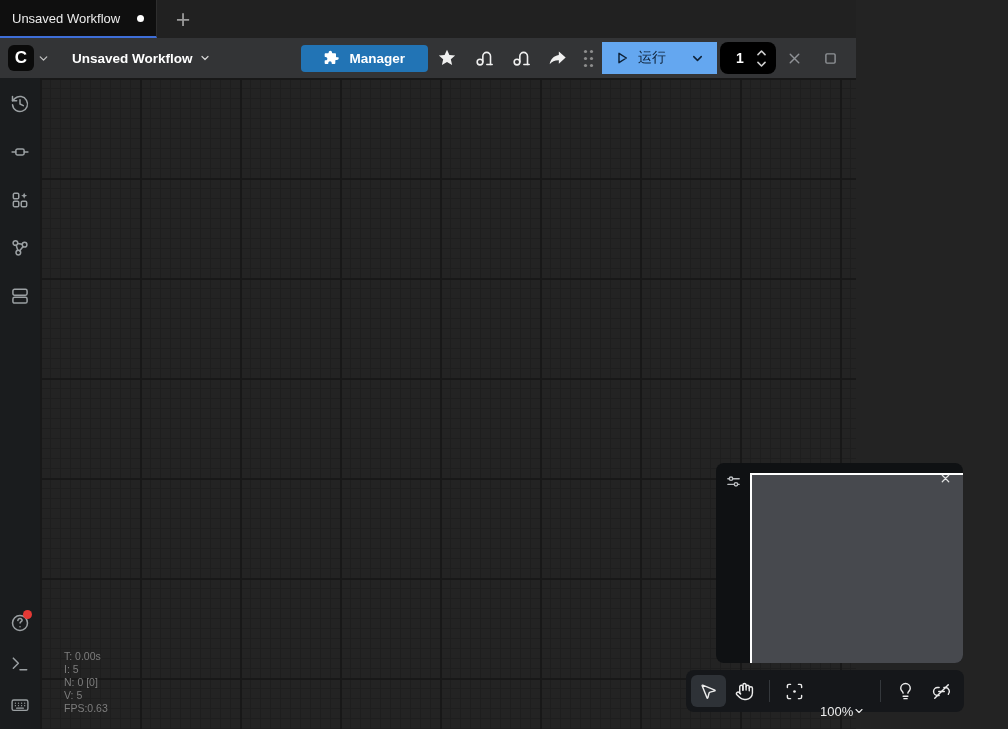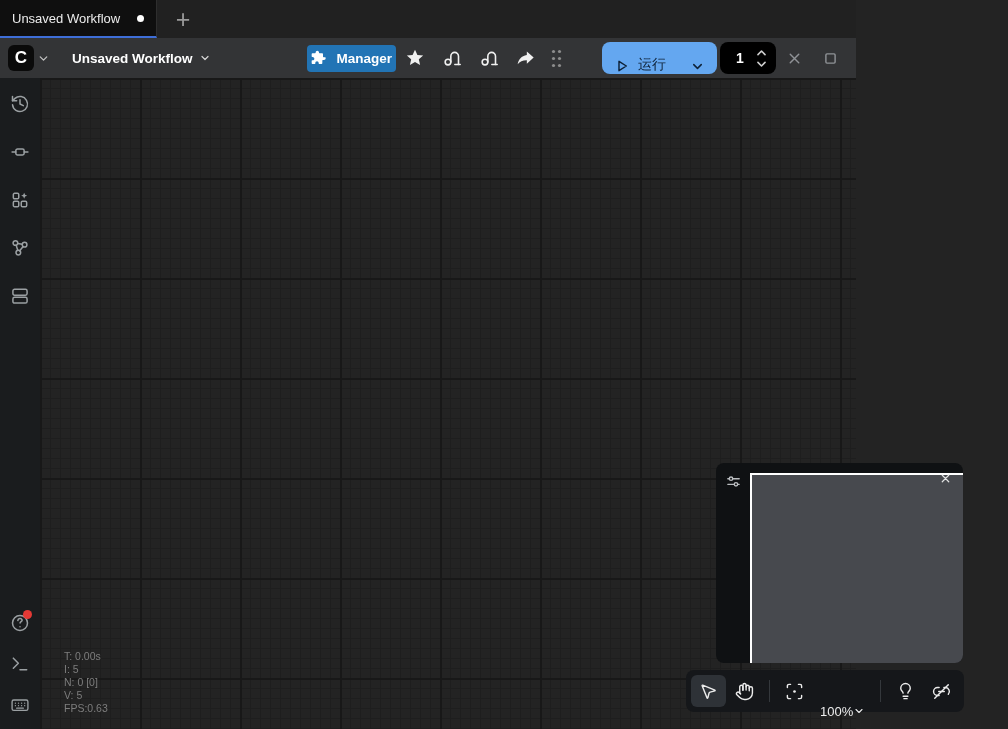--- a/index.html
+++ b/index.html
@@ -23,29 +23,29 @@
               background:#333436; display:flex; align-items:center; padding:0 8px; }
   .logo { width:26px; height:26px; background:#0a0a0a; border-radius:6px; color:#fff;
           display:flex; align-items:center; justify-content:center;
           font-weight:800; font-size:17px; cursor:pointer; }
   .logo-chevron { color:#c2c2c2; margin-left:3px; display:flex; cursor:pointer; }
   .wf-name { margin-left:22px; display:flex; align-items:center; gap:6px;
              color:#ffffff; font-weight:700; font-size:13.5px; cursor:pointer; }
   .wf-name svg { color:#d6d6d6; }
 
   .mb-right { margin-left:auto; display:flex; align-items:center; }
-  .manager-btn { height:27px; padding:0 4px; background:#2274b5; border:none;
+  .manager-btn { height:27px; padding:0 23px; background:#2274b5; border:none;
                  border-radius:4px; color:#fff; display:flex; gap:9px; align-items:center;
                  font-weight:700; font-size:13.5px; font-family:inherit; cursor:pointer; }
   .icon-btn { width:37px; height:30px; display:flex; align-items:center; justify-content:center;
               color:#f0f0f0; background:none; border:none; cursor:pointer; }
   .drag-dots { margin:0 7px 0 6px; color:#8d8d8d; display:flex; cursor:grab; }
-  .run-btn { height:32px; background:#64a7f0; border:none; border-radius:8px; display:flex;
-             align-items:flex-end; padding:0 12px; gap:8px; color:#0e2238; cursor:pointer;
-             font-family:inherit;margin-left:32px; }
+  .run-btn { height:32px; background:#64a7f0; border:none; border-radius:0; display:flex;
+             align-items:center; padding:0 12px; gap:8px; color:#0e2238; cursor:pointer;
+             font-family:inherit; }
   .run-label { font-size:14px; font-weight:500; color:#0e2238; }
   .run-btn .run-caret { margin-left:16px; display:flex; }
   .batch { height:32px; margin-left:3px; background:#000; border-radius:8px;
            display:flex; align-items:center; padding:0 9px 0 15px; }
   .batch-value { color:#fff; font-size:14px; font-weight:600; min-width:10px; text-align:center; }
   .batch-steppers { display:flex; flex-direction:column; margin-left:11px; gap:3px; }
   .batch-steppers button { background:none; border:none; color:#cfcfcf; display:flex; cursor:pointer; padding:0; }
   .ghost-btn { width:36px; height:30px; display:flex; align-items:center; justify-content:center;
                background:none; border:none; color:#8f9296; cursor:pointer; }
 

